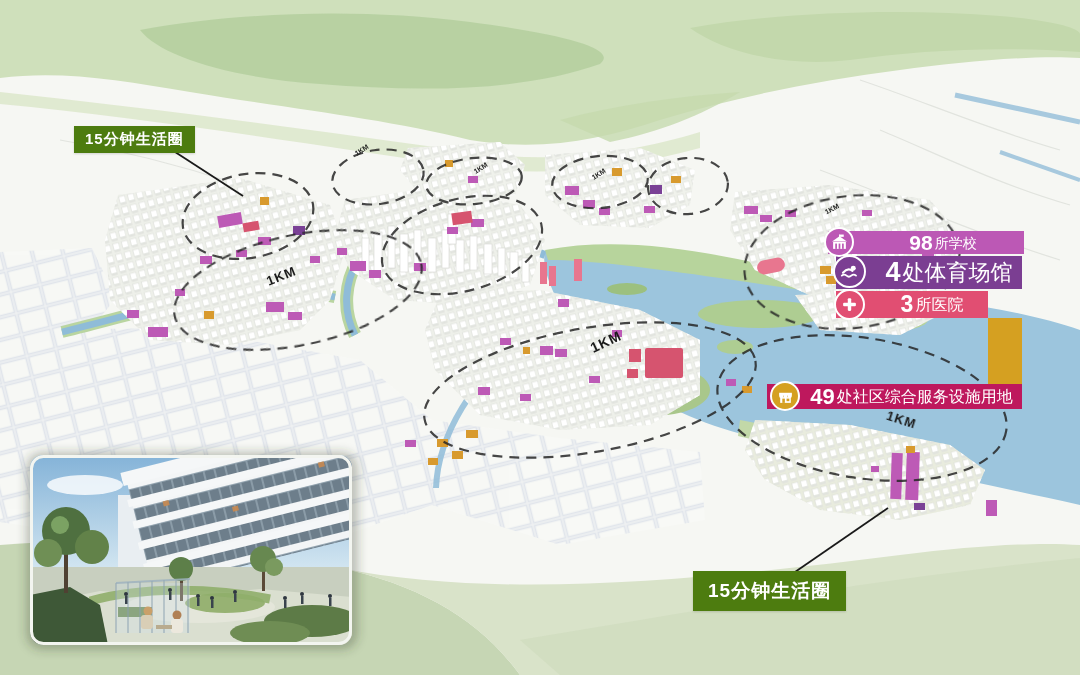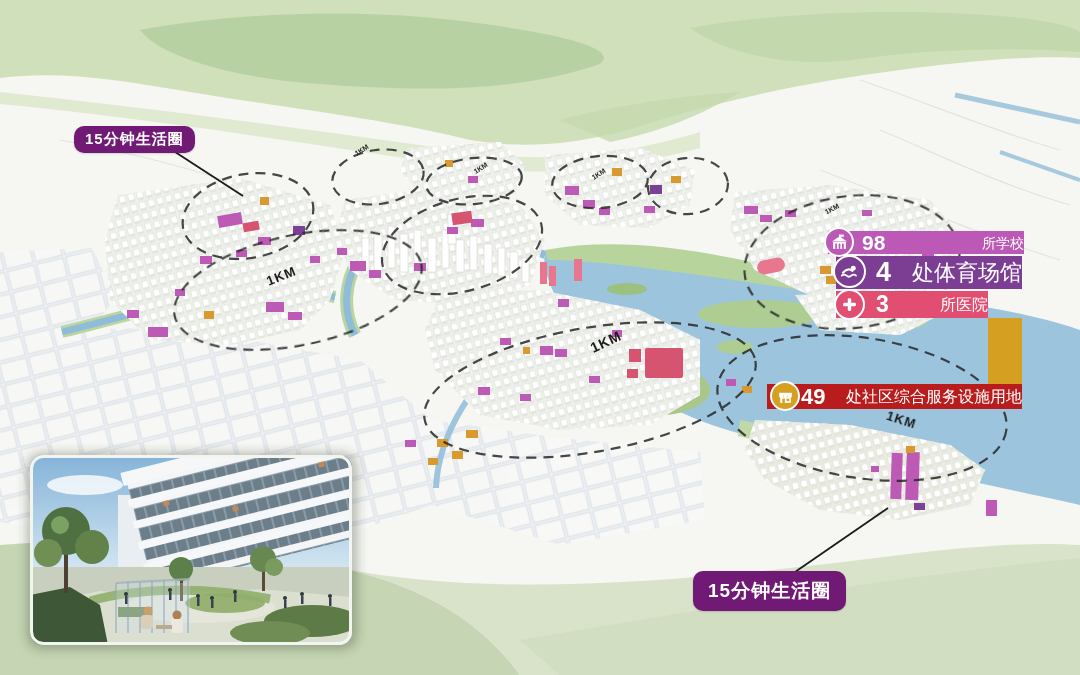--- a/index.html
+++ b/index.html
@@ -1,38 +1,38 @@
 <!DOCTYPE html>
 <html><head>
 <meta charset="utf-8">
 <style>
   html,body{margin:0;padding:0;background:#ffffff;}
   .stage{position:relative;width:1080px;height:675px;overflow:hidden;
          font-family:"Liberation Sans",sans-serif;background:#f7f8f4;}
   .map-svg{position:absolute;left:0;top:0;width:1080px;height:675px;}
 
   
-  .tag{position:absolute;background:#701a75;color:#ffffff;border-radius:10px;
+  .tag{position:absolute;background:#4d7c0f;color:#ffffff;border-radius:0;
        white-space:nowrap;letter-spacing:1px;box-shadow:0 1px 2px rgba(0,0,0,.15);}
   .tag-tl{left:74px;top:126px;font-size:15px;font-weight:700;padding:4px 11px;}
   .tag-br{left:693px;top:571px;font-size:19px;font-weight:700;padding:7px 15px;}
 
   
   .legend{position:absolute;left:0;top:0;width:1080px;height:675px;pointer-events:none;}
-  .bar{position:absolute;display:flex;align-items:center;justify-content:space-between;color:#fff;}
+  .bar{position:absolute;display:flex;align-items:center;justify-content:center;color:#fff;}
   .bar .num{font-weight:700;line-height:1;}
   .bar .lab{font-weight:400;line-height:1;margin-left:2px;}
   .bar1{left:828px;top:231px;width:196px;height:23px;background:#bc58b5;padding-left:34px;box-sizing:border-box;}
   .bar1 .num{font-size:21px;} .bar1 .lab{font-size:14px;}
   .bar2{left:836px;top:256px;width:186px;height:33px;background:#7b3e92;padding-left:40px;box-sizing:border-box;}
   .bar2 .num{font-size:27px;} .bar2 .lab{font-size:22px;}
   .bar3{left:836px;top:291px;width:152px;height:27px;background:#e14e72;padding-left:40px;box-sizing:border-box;}
   .bar3 .num{font-size:23px;} .bar3 .lab{font-size:16px;}
   .goldcol{position:absolute;left:988px;top:318px;width:34px;height:66px;background:#d5a021;}
-  .bar4{left:767px;top:384px;width:255px;height:25px;background:#b91c1c;padding-left:34px;box-sizing:border-box;}
+  .bar4{left:767px;top:384px;width:255px;height:25px;background:#be185d;padding-left:34px;box-sizing:border-box;}
   .bar4 .num{font-size:22px;} .bar4 .lab{font-size:16px;}
   .licon{position:absolute;border-radius:50%;border:2.5px solid #ffffff;
          display:flex;align-items:center;justify-content:center;box-sizing:border-box;}
   .licon svg{display:block;}
   .i1{left:824px;top:227px;width:30px;height:30px;background:#bc58b5;}
   .i2{left:833px;top:255px;width:33px;height:33px;background:#7b3e92;}
   .i3{left:834px;top:289px;width:31px;height:31px;background:#e14e72;}
   .i4{left:770px;top:381px;width:30px;height:30px;background:#d5a021;}
 </style>
 </head>

